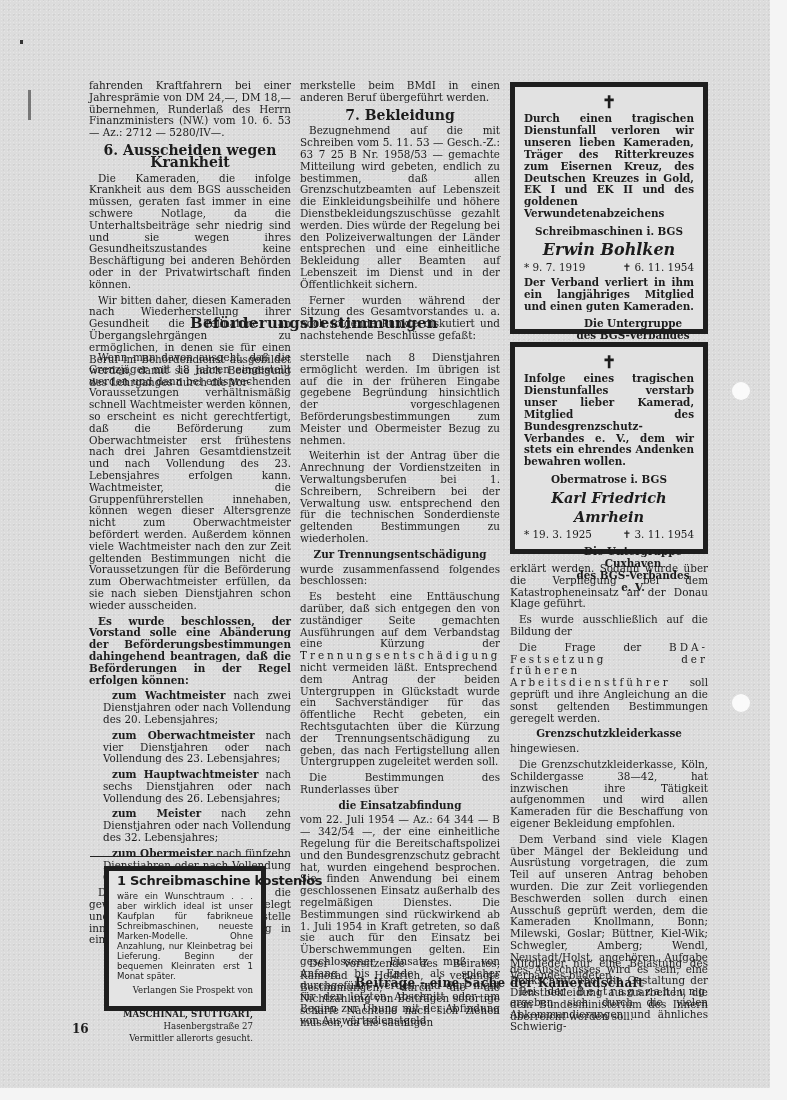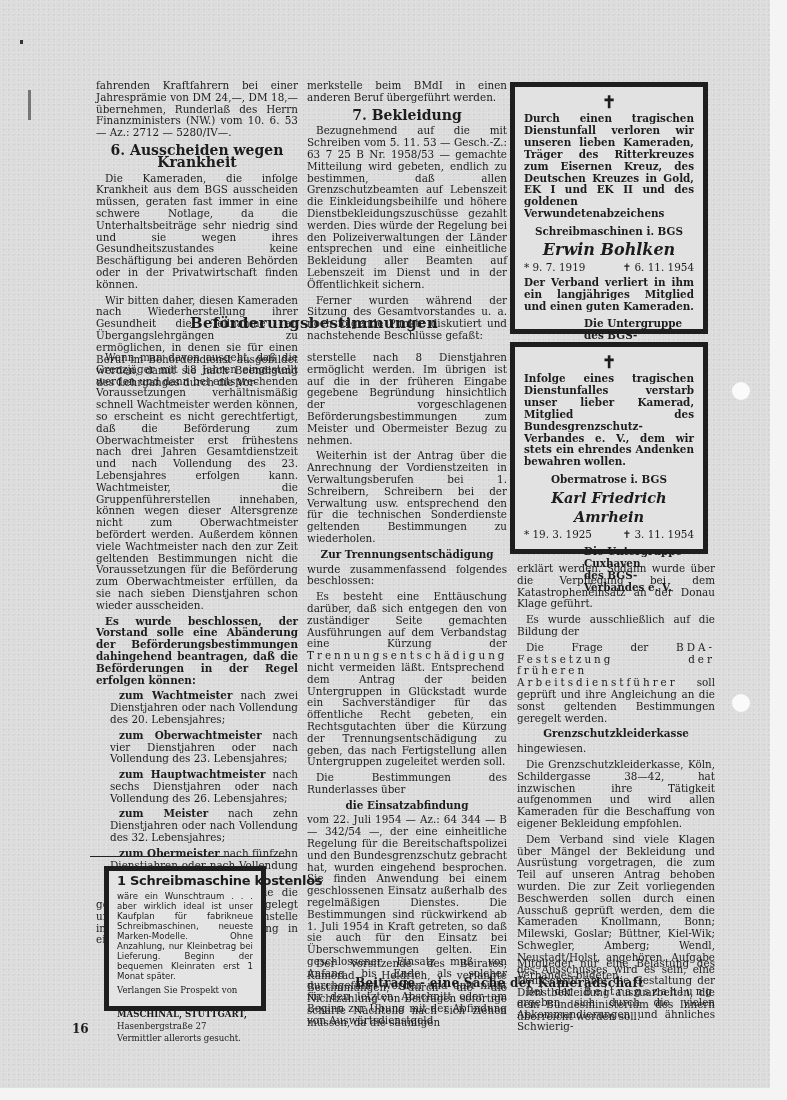--- a/index.html
+++ b/index.html
@@ -18,21 +18,21 @@
     background-size: 3px 3px, 5px 5px;
     background-position: 0 0, 1px 2px;
   }
   .punch {
     position: absolute; width: 18px; height: 18px; border-radius: 50%;
     background: #fafafa; left: 732px;
   }
   .mark { position: absolute; background: #333; }
   .col {
     position: absolute; font-size: 10.4px; line-height: 11.8px;
-    text-align: justify; hyphens: manual; margin-left: 7px;
+    text-align: justify; hyphens: manual;
   }
   .col p { margin: 0 0 4px 0; text-indent: 9px; }
   .col p.noindent { text-indent: 0; }
   .col h3 {
     margin: 6px 0 4px 0; font-size: 14px; font-weight: bold; text-align: center;
   }
   .col h4 {
     margin: 4px 0 3px 0; font-size: 10.4px; font-weight: bold; text-align: center;
   }
   .bold { font-weight: bold; }
@@ -46,31 +46,31 @@
     position: absolute; border: 5px solid #1e1e1e; background: #e2e2e2;
     box-sizing: border-box; padding: 6px 9px;
     font-size: 10.4px; line-height: 11.9px; font-weight: bold;
   }
   .obit .cross { text-align: center; font-size: 17px; line-height: 18px; margin-bottom: 2px; }
   .obit .msg { text-align: justify; }
   .obit .rank { text-align: center; margin-top: 6px; }
   .obit .name { text-align: center; font-size: 16px; line-height: 19px; margin: 2px 0 3px; font-family: "DejaVu Serif", serif; font-style: italic; }
   .obit .dates { display: flex; justify-content: space-between; font-weight: normal; }
   .obit .sign { text-align: right; margin-top: 5px; }
-  .obit .sign div { text-align: left; margin-left: 60px; }
+  .obit .sign div { text-align: center; margin-left: 48px; }
   .ad {
     position: absolute; border: 5px solid #1e1e1e; background: #e4e4e4;
     box-sizing: border-box; padding: 5px 8px; font-size: 8.6px; line-height: 10px;
   }
   .ad .title {
     font-family: "DejaVu Sans", sans-serif; font-weight: bold; font-size: 13px;
     text-align: center; letter-spacing: -0.3px; margin-bottom: 5px; white-space: nowrap;
   }
   .ad .body { text-align: justify; font-family: "DejaVu Sans", sans-serif; }
-  .ad .c { text-align: left; margin-top: 4px; }
+  .ad .c { text-align: right; margin-top: 4px; }
   .rule { position: absolute; height: 1px; background: #222; }
   .pagenum { position: absolute; font-weight: bold; font-size: 12px; }
 </style>
 </head>
 <body>
 
 <div class="paper"></div>
 <div class="punch" style="top:382px"></div>
 <div class="punch" style="top:694px"></div>
 <div class="mark" style="left:20px;top:40px;width:3px;height:4px"></div>

